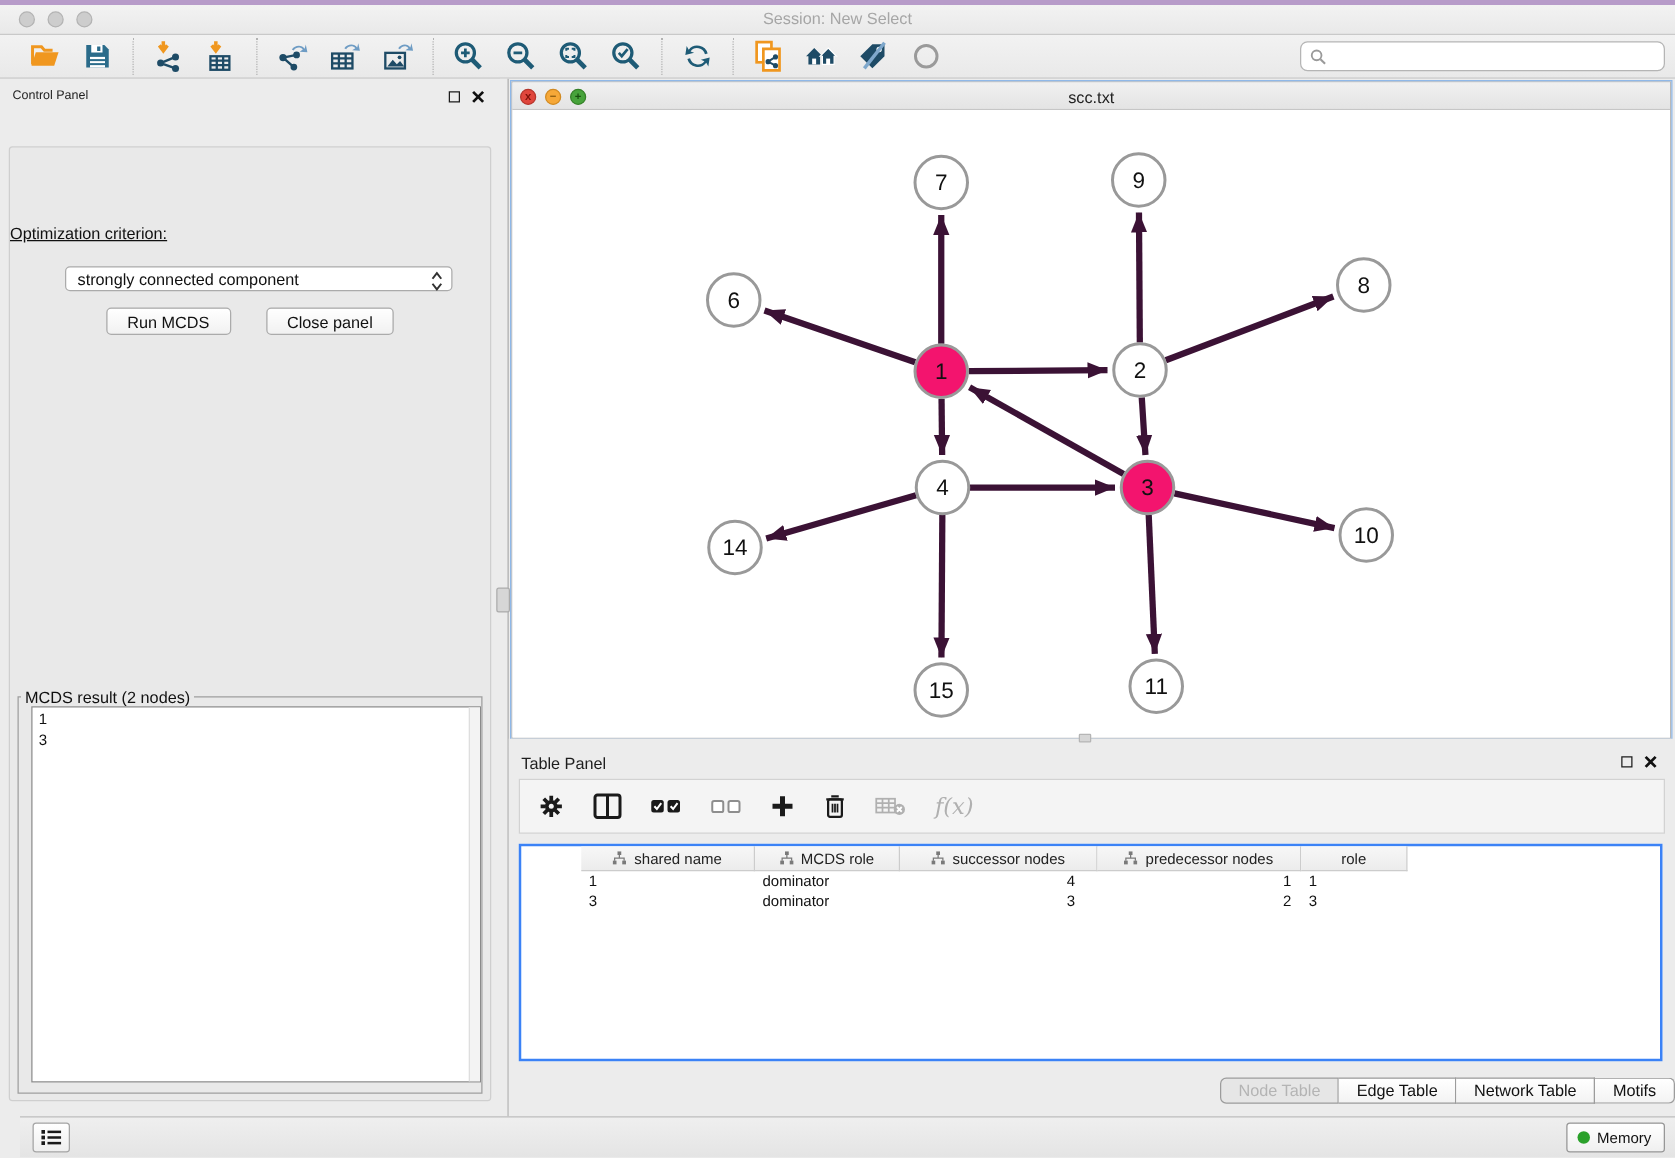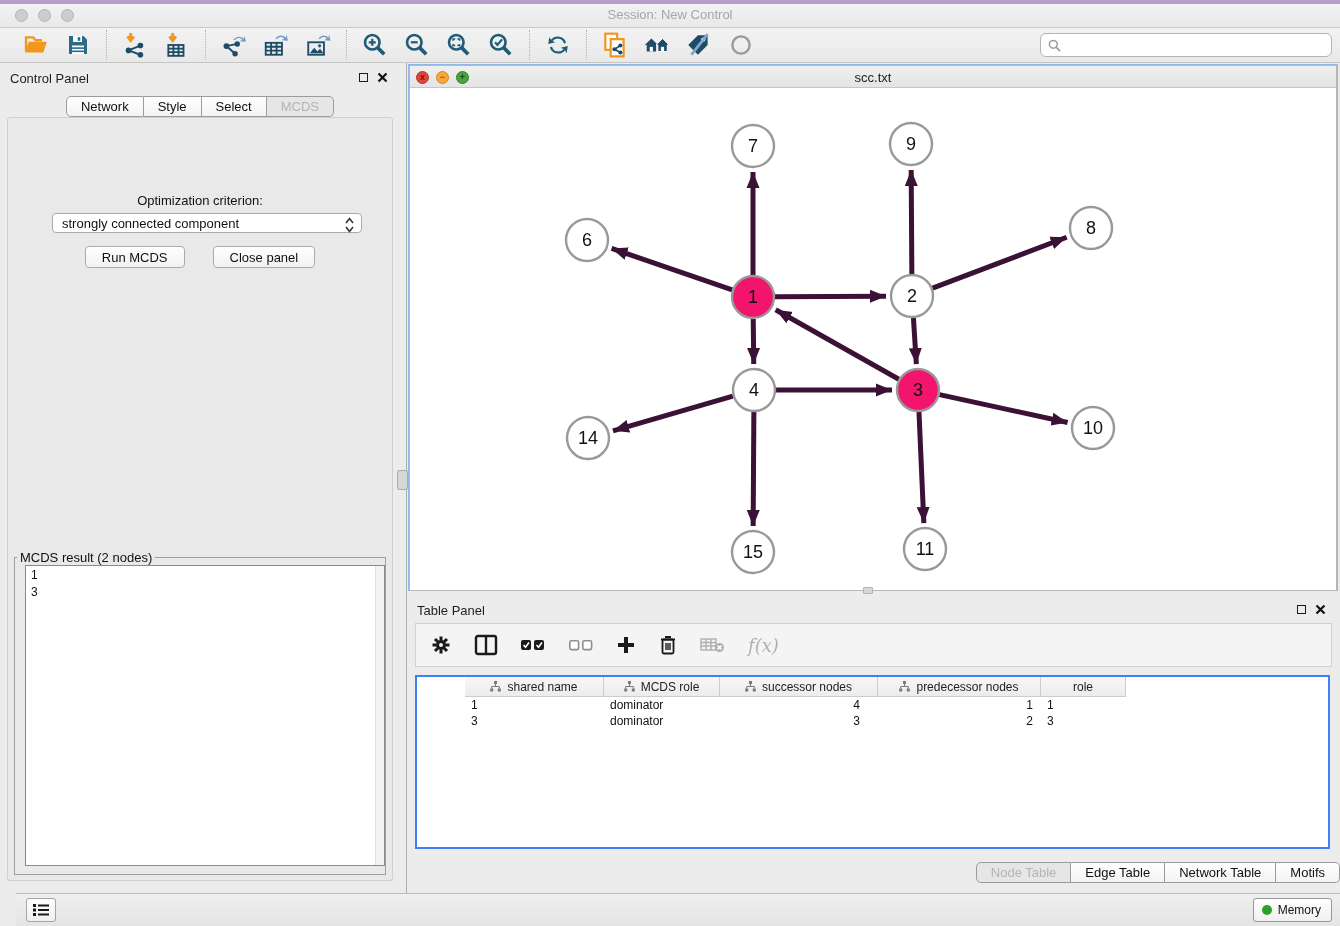--- a/index.html
+++ b/index.html
@@ -27,35 +27,35 @@
     background:#FFF; border:1px solid #B5B5B5; border-radius:6px; display:flex; align-items:center; }
   .search-wrap svg { margin:0 4px 0 7px; }
   .search-wrap input { border:none; outline:none; flex:1; font-size:12px; height:20px;
     font-family:"Liberation Sans",sans-serif; background:transparent; }
 
   
   .main { position:absolute; top:63px; left:0; right:0; bottom:33px; background:#ECECEC; }
 
   
   .control-panel { position:absolute; top:0; left:0; width:400px; bottom:0; }
-  .panel-header { position:absolute; top:8px; left:10px; font-size:13px; color:#1E1E1E; }
+  .panel-header { position:absolute; top:8px; left:10px; font-size:10px; color:#1E1E1E; }
   .panel-controls { position:absolute; top:9px; right:12px; display:flex; gap:9px; align-items:center; }
   .float-icon { width:9px; height:9px; border:1.6px solid #1C1C1C; background:transparent; }
   .cp-tabs { position:absolute; top:33px; left:0; width:100%; display:flex; justify-content:center; }
   .tab-seg { display:flex; }
   .tab { height:21px; padding:0 14px; background:linear-gradient(#FFFFFF,#F3F3F3);
     border:1px solid #9C9C9C; border-left:none; font-size:13px; color:#111;
     display:flex; align-items:center; }
   .tab:first-child { border-left:1px solid #9C9C9C; border-radius:5px 0 0 5px; }
   .tab:last-child { border-radius:0 5px 5px 0; }
   .tab.active { background:#E6E6E6; color:#B4B4B4; }
   .cp-content { position:absolute; top:54px; left:7px; right:7px; bottom:12px;
     background:#E9E9E9; border:1px solid #CFCFCF; border-radius:3px; }
-  .opt-label { position:absolute; top:75px; left:0; width:100%; text-align:center;
-    font-size:13px; color:#111; }
+  .opt-label { position:absolute; top:61px; left:0; width:100%; text-align:left;
+    font-size:13px; color:#111;text-decoration:underline; }
   .dropdown { position:absolute; top:95px; left:44px; width:310px; height:20px; background:#FFF;
     border:1px solid #ABABAB; border-radius:4px; display:flex; align-items:center;
     font-size:13px; color:#111; padding-left:9px; }
   .dropdown .chevrons { position:absolute; right:7px; top:3px; }
   .btn-row { position:absolute; top:128px; left:0; width:100%; display:flex; justify-content:center; gap:28px; }
   .push-btn { height:22px; padding:0 16px; background:linear-gradient(#FFFFFF,#F1F1F1);
     border:1px solid #ABABAB; border-radius:4px; font-size:13px; color:#111;
     font-family:"Liberation Sans",sans-serif; }
   .result-box { position:absolute; top:432px; left:6px; right:6px; bottom:5px;
     border:1px solid #9E9E9E; background:transparent; }
@@ -122,21 +122,21 @@
 </head>
 <body>
 
 <div class="app">
 
   <div class="titlebar">
     <div class="accent"></div>
     <div class="tl-dot" style="left:15px"></div>
     <div class="tl-dot" style="left:38px"></div>
     <div class="tl-dot" style="left:61px"></div>
-    <div class="win-title">Session: New Control</div>
+    <div class="win-title">Session: New Select</div>
   </div>
 
   <div class="toolbar">
     <div class="tb-group">
       <div class="tb-btn">
         <svg width="26" height="26" viewBox="0 0 24 24">
             <path d="M2 19 L5.2 9 L22 9 L18.8 19 Z" fill="#F0971F"></path>
             <path d="M2.8 18 V5 h6.6 l2.2 2.6 h6" stroke="#F0971F" stroke-width="2.2" fill="none"></path>
           </svg>
       </div>
@@ -289,28 +289,20 @@
 
   <div class="main">
 
     <div class="control-panel">
       <div class="panel-header">Control Panel</div>
       <div class="panel-controls">
         <div class="float-icon"></div>
         <svg width="11" height="11" viewBox="0 0 11 11">
             <path d="M1.5 1.5 L9.5 9.5 M9.5 1.5 L1.5 9.5" stroke="#111" stroke-width="2.2"></path>
           </svg>
-      </div>
-      <div class="cp-tabs">
-        <div class="tab-seg">
-          <div class="tab">Network</div>
-          <div class="tab">Style</div>
-          <div class="tab">Select</div>
-          <div class="tab active">MCDS</div>
-        </div>
       </div>
       <div class="cp-content">
         <div class="opt-label">Optimization criterion:</div>
         <div class="dropdown">
           <span>strongly connected component</span>
           <svg class="chevrons" width="9" height="16" viewBox="0 0 9 16">
               <path d="M1 6 L4.5 1.5 L8 6" stroke="#333" stroke-width="1.6" fill="none"></path>
               <path d="M1 10 L4.5 14.5 L8 10" stroke="#333" stroke-width="1.6" fill="none"></path>
             </svg>
         </div>

